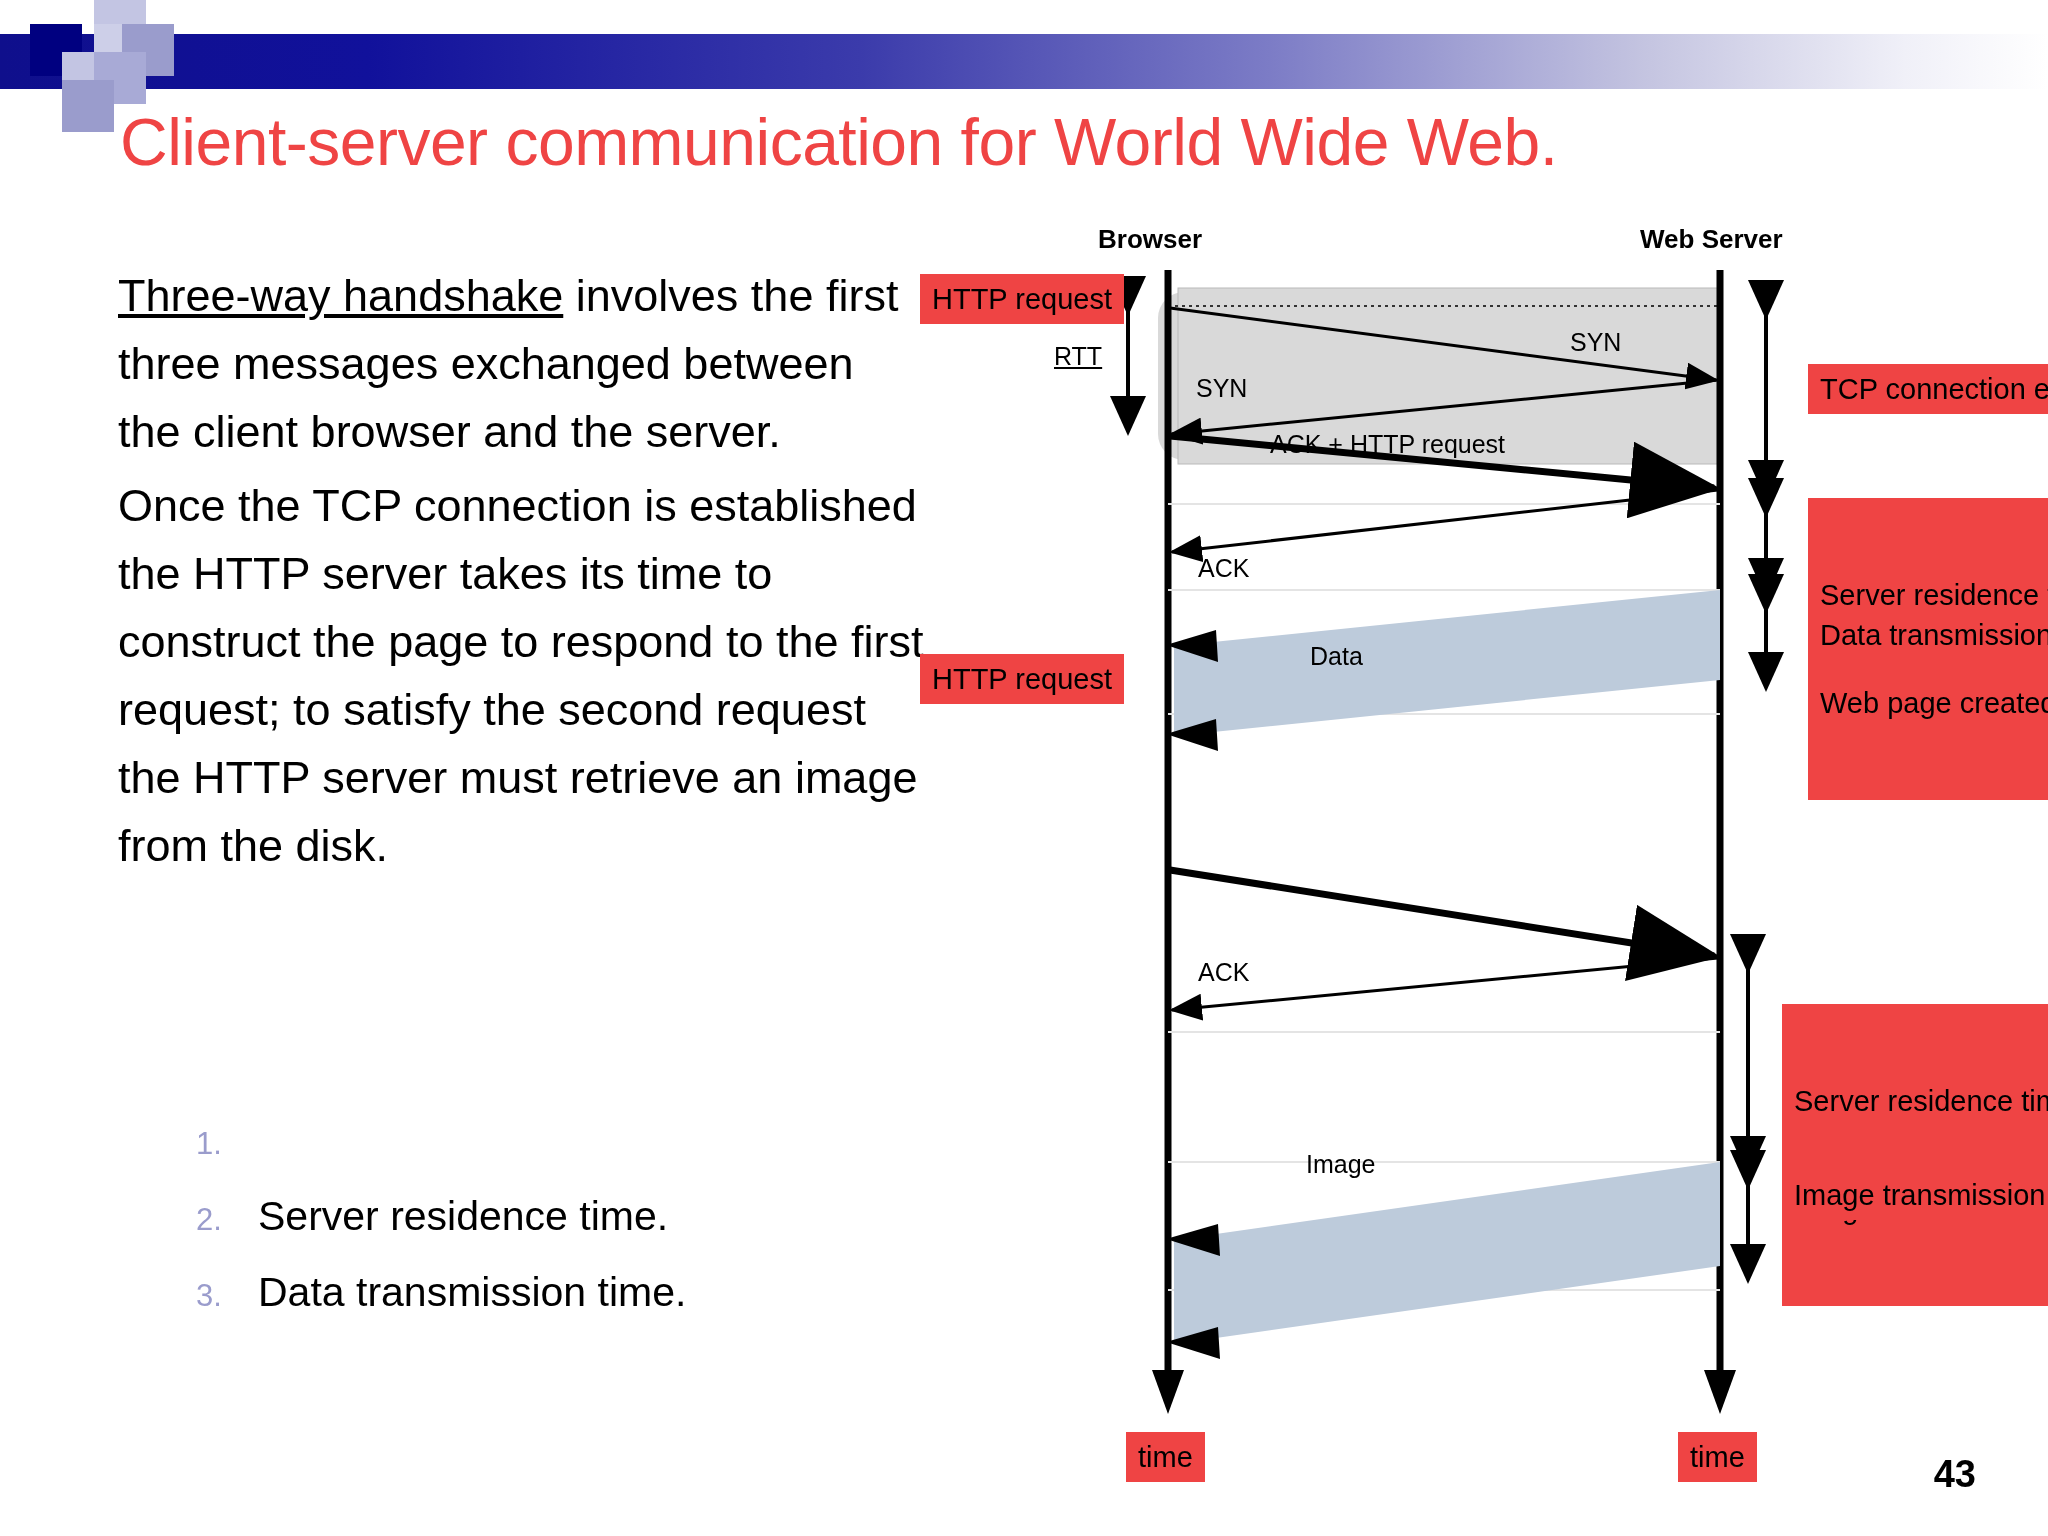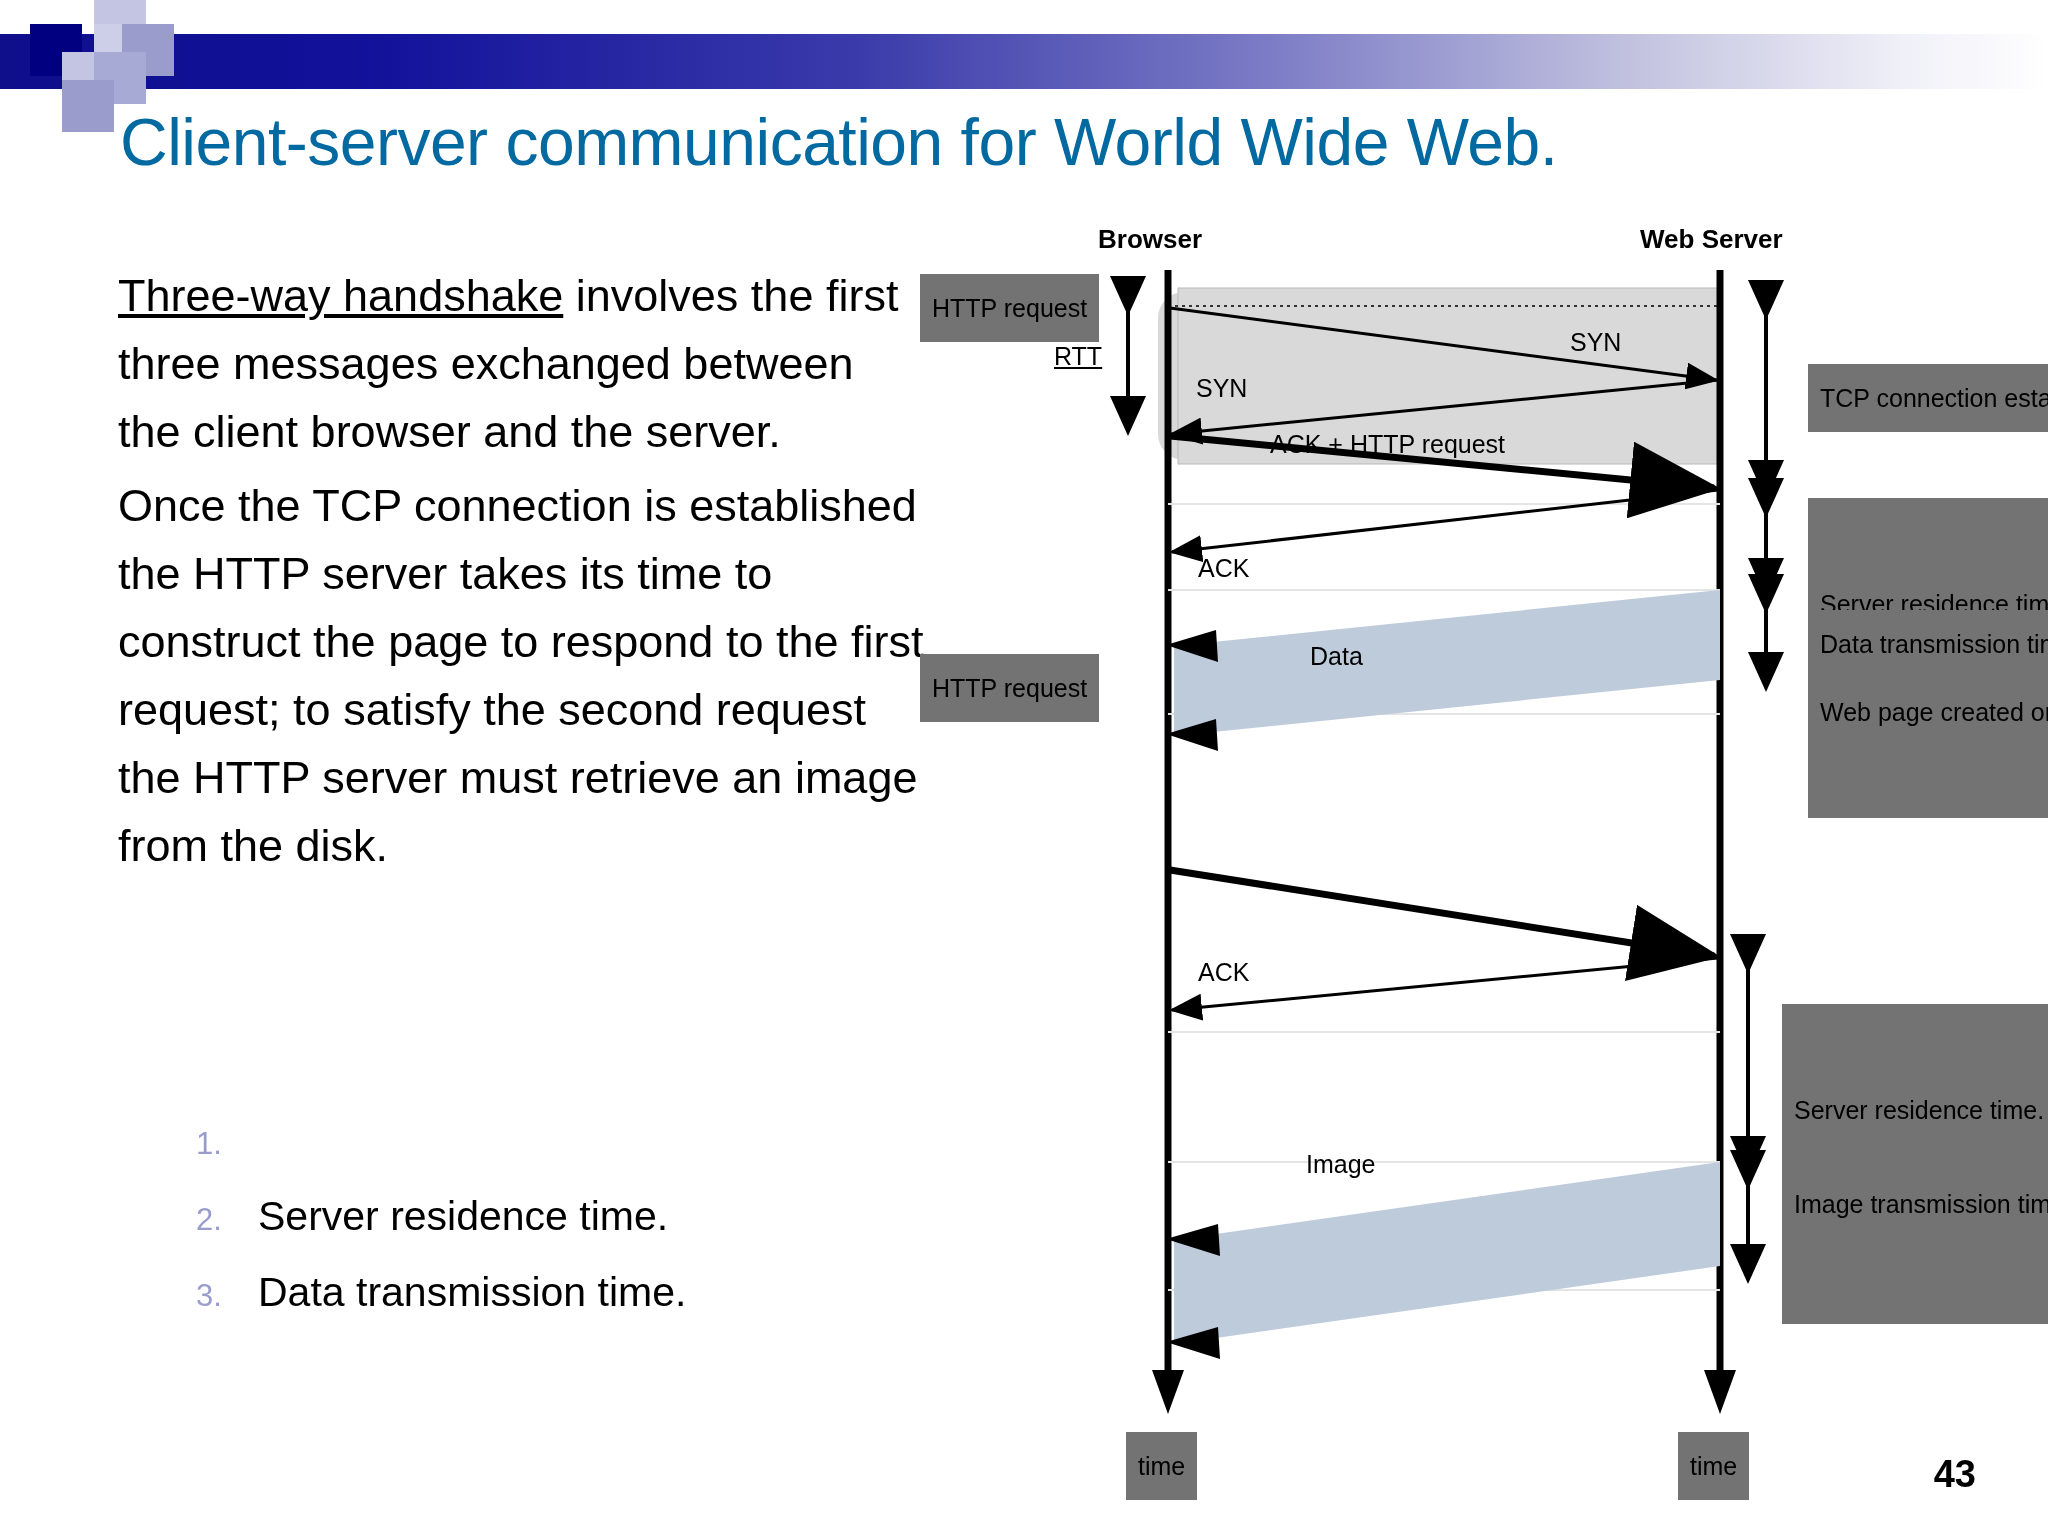--- a/index.html
+++ b/index.html
@@ -38,21 +38,21 @@
   .deco-sq { position: absolute; }
 
   
   #title {
     position: absolute;
     left: 120px;
     top: 108px;
     width: 1800px;
     font-size: 66px;
     line-height: 1.05;
-    color: #0369a1;
+    color: #ef4444;
     white-space: nowrap;
     letter-spacing: -0.5px;
   }
 
   
   #body-text {
     position: absolute;
     left: 118px;
     top: 262px;
     width: 810px;
@@ -108,24 +108,24 @@
 
   .dlabel {
     position: absolute;
     font-size: 25px;
     color: #000000;
     white-space: pre;
   }
   .dlabel.bold { font-weight: bold; font-size: 26px; }
   .graybox {
     position: absolute;
-    background: #737373;
-    font-size: 25px;
-    color: #000000;
-    padding: 16px 12px;
+    background: #ef4444;
+    font-size: 29px;
+    color: #000000;
+    padding: 7px 12px;
     line-height: 36px;
     white-space: pre;
   }
 </style>
 </head>
 <body>
 
 <div id="slide">
 
   <div id="header-bar-left-fade"></div>

